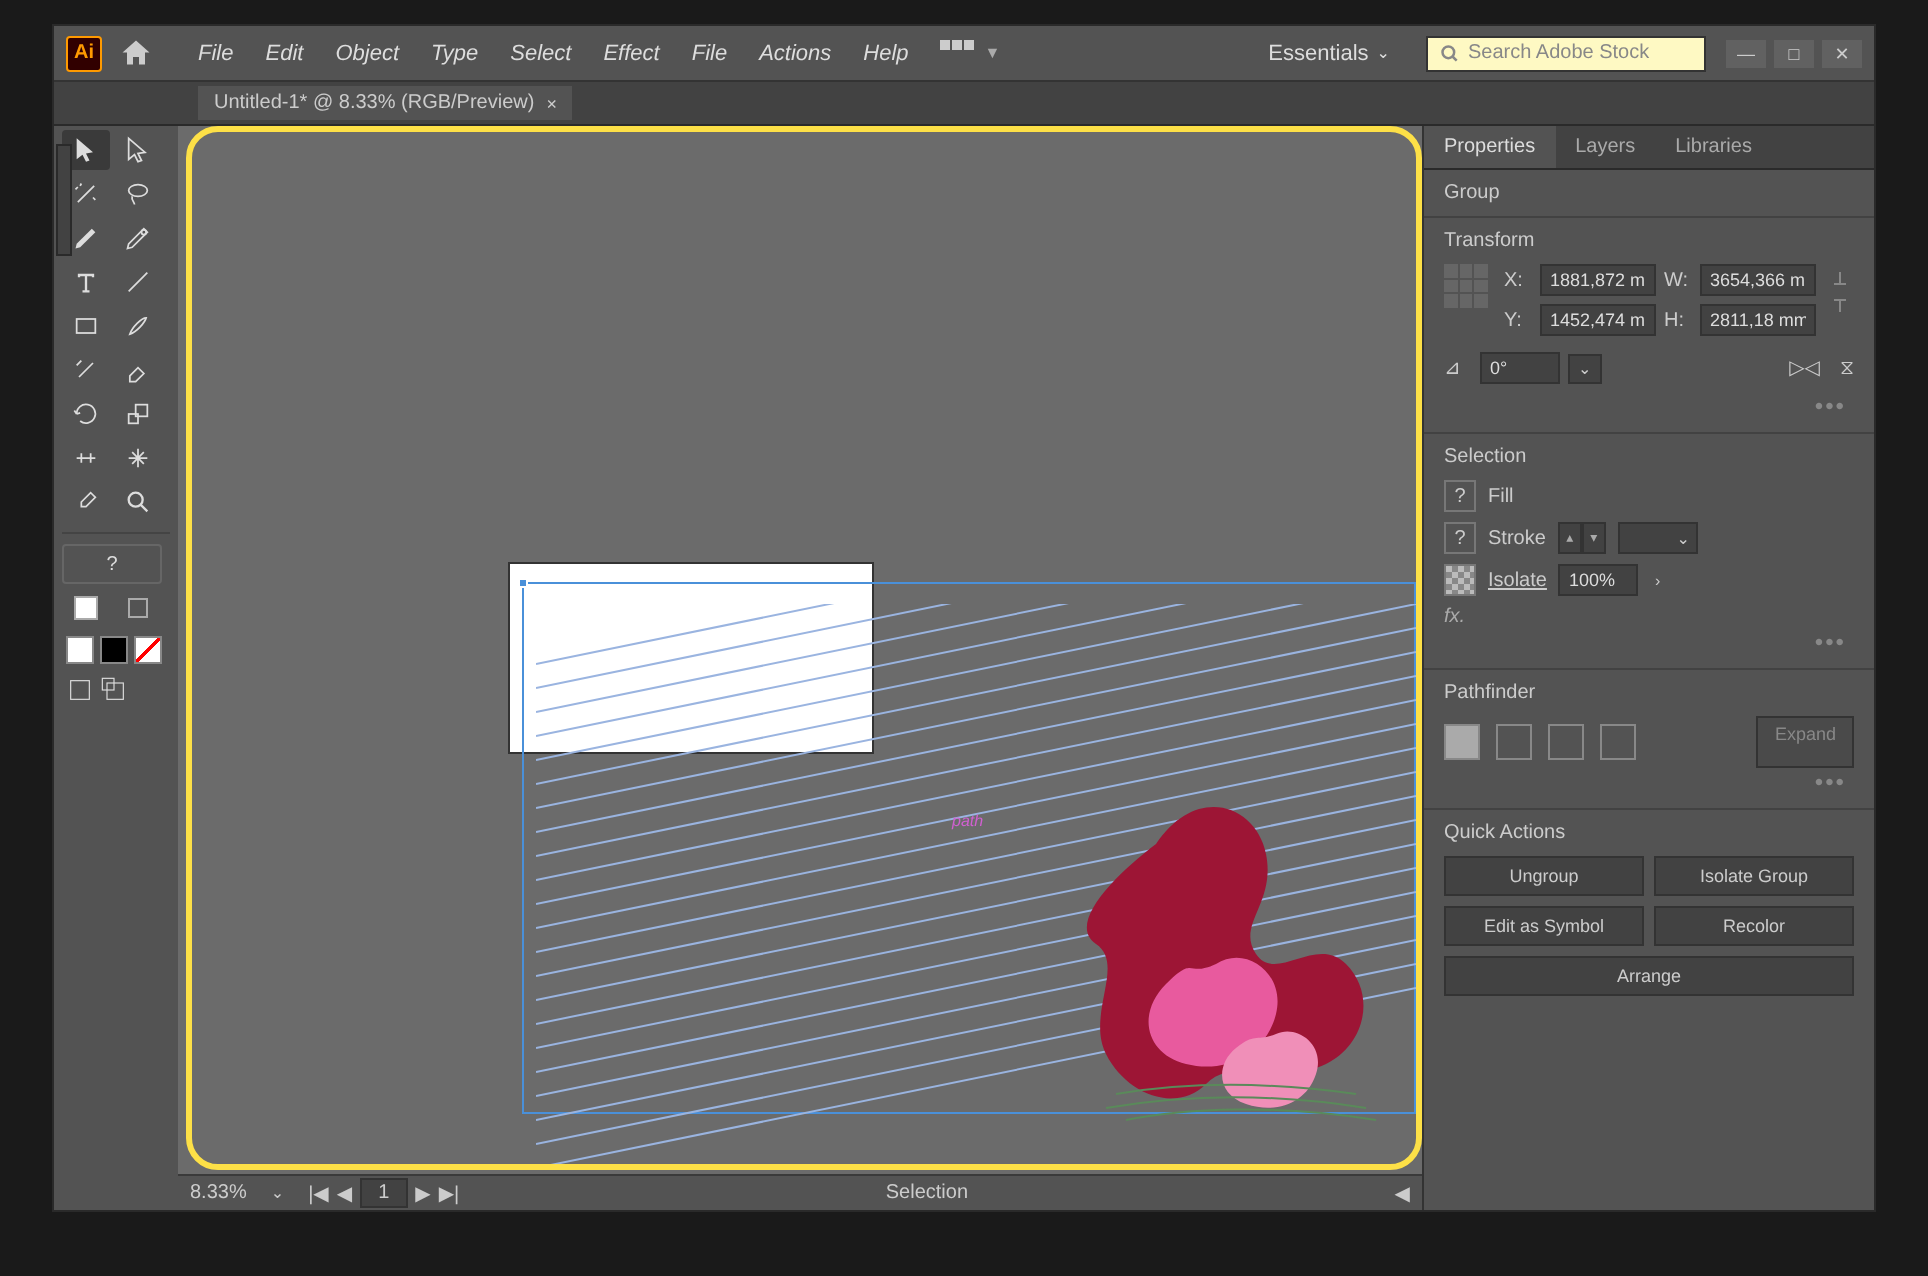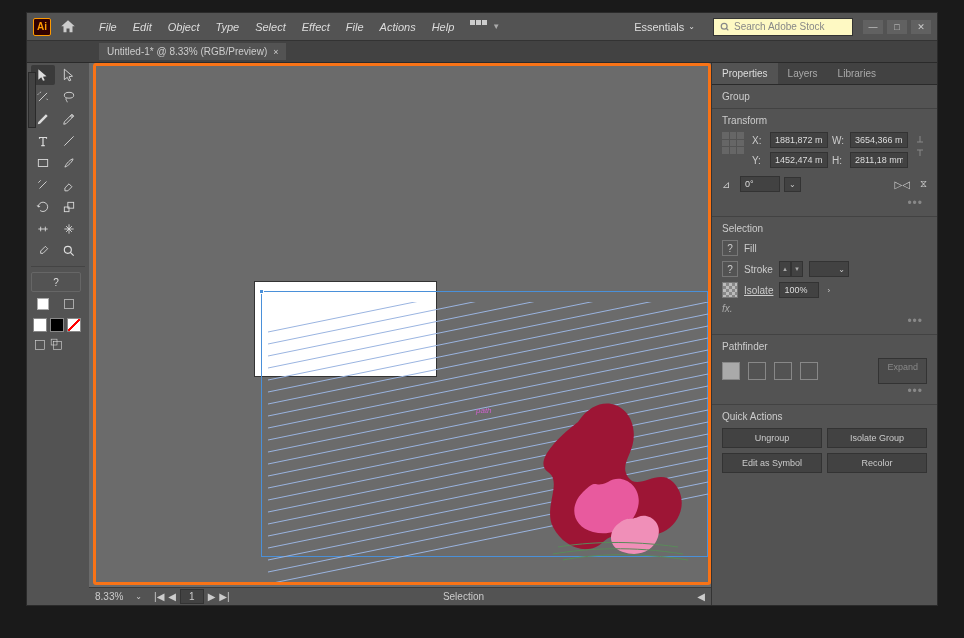--- a/index.html
+++ b/index.html
@@ -30,21 +30,21 @@
 .tool.sel { background: #3a3a3a; }
 .tool svg { width: 14px; height: 14px; }
 .tool-divider { height: 1px; background: #444; margin: 3px 0; }
 .fill-stroke { display: flex; gap: 3px; padding: 2px; }
 .sw { width: 14px; height: 14px; border: 1px solid #888; }
 .sw.w { background: #fff; }
 .sw.b { background: #000; }
 .sw.n { background: linear-gradient(135deg, #fff 45%, #f00 45%, #f00 55%, #fff 55%); }
 
 .canvas-wrap { flex: 1; position: relative; background: #6b6b6b; }
-.canvas-border { position: absolute; left: 4px; top: 0; right: 0; bottom: 20px; border: 3px solid #f97316; border-radius: 3px; overflow: hidden; }
+.canvas-border { position: absolute; left: 4px; top: 0; right: 0; bottom: 20px; border: 3px solid #fde047; border-radius: 16px; overflow: hidden; }
 .artboard { position: absolute; left: 158px; top: 215px; width: 183px; height: 96px; background: #fff; border: 1px solid #333; }
 .sel-anchor { position: absolute; width: 5px; height: 5px; background: #4a90d9; border: 1px solid #fff; }
 .diag-lines { position: absolute; right: 0; bottom: 0; width: 440px; height: 280px; overflow: hidden; }
 .sel-rect { position: absolute; left: 165px; top: 225px; right: 0; bottom: 25px; border: 1px solid #4a90d9; }
 .path-label { position: absolute; left: 380px; top: 340px; color: #d060d0; font-size: 8px; font-style: italic; }
 .artwork { position: absolute; right: 0; bottom: 20px; width: 210px; height: 190px; }
 
 .statusbar { position: absolute; left: 0; right: 0; bottom: 0; height: 18px; background: #535353; display: flex; align-items: center; color: #ccc; font-size: 10px; padding: 0 6px; border-top: 1px solid #3a3a3a; gap: 12px; }
 .statusbar .nav { display: flex; gap: 4px; align-items: center; }
 
@@ -407,20 +407,21 @@
         <div class="dots">•••</div>
       </div>
 
       <div class="section" style="border-bottom:none">
         <div class="section-title">Quick Actions</div>
         <div class="qa-grid">
           <div class="qa-btn">Ungroup</div>
           <div class="qa-btn">Isolate Group</div>
           <div class="qa-btn">Edit as Symbol</div>
           <div class="qa-btn">Recolor</div>
+          <div class="qa-btn qa-full">Arrange</div>
         </div>
       </div>
     </div>
 
   </div>
 </div>
 
 <div class="collapsed-bar"></div>
 
 </body></html>

